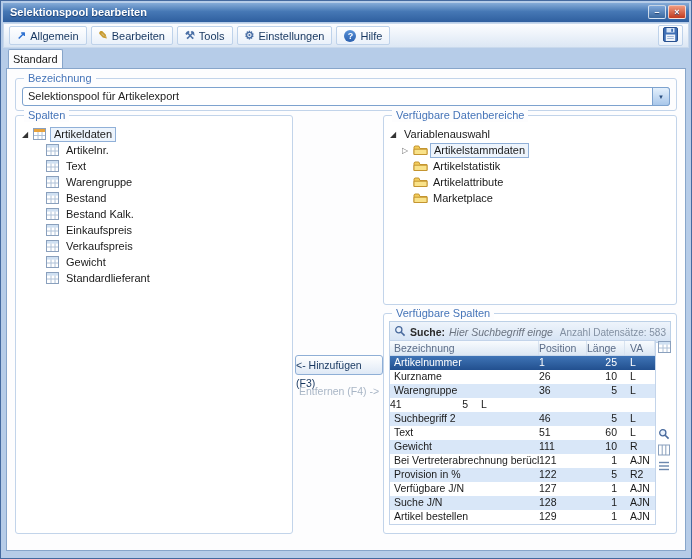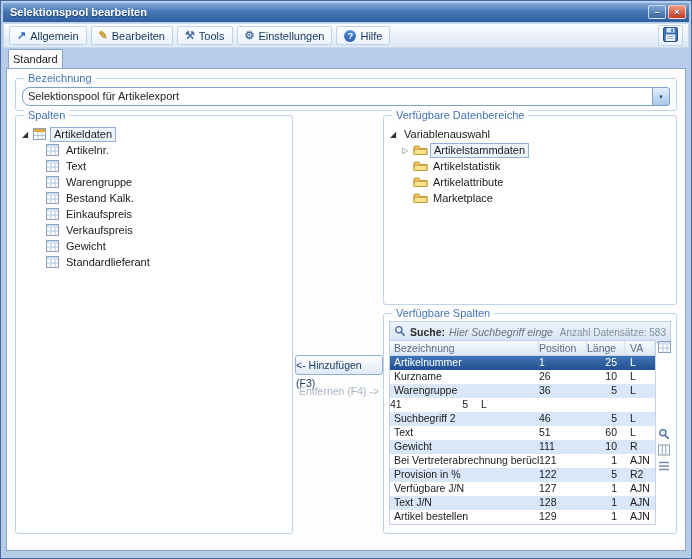--- a/index.html
+++ b/index.html
@@ -25,21 +25,21 @@
     color:#fff;font-size:9px;font-weight:bold;text-align:center;line-height:12px}
   .tb-save{margin-left:auto;display:flex;align-items:center;justify-content:center;width:25px;height:21px;
     border:1px solid #bed2ea;border-radius:2px;background:linear-gradient(#ffffff,#eaf1fa)}
   .tabstrip{position:absolute;top:48px;left:2px;right:2px;height:19px}
   .tab{position:absolute;left:5px;bottom:0;height:19px;padding:0 4px;background:#fdfdfe;
     border:1px solid #87a5ca;border-bottom:none;border-radius:2px 2px 0 0;line-height:18px;color:#1a1a1a}
   .panel{position:absolute;top:67px;left:5px;right:5px;bottom:7px;background:#fdfdfe;border:1px solid #87a5ca}
   .group{position:absolute;border:1px solid #c2d4ea;border-radius:3px;background:#fff}
   .group-label{position:absolute;top:-7px;left:8px;background:#fdfdfe;padding:0 4px;color:#4574b8;line-height:13px}
   .g-bezeichnung{left:8px;right:8px;top:9px;height:33px;background:#fdfdfe}
-  .combo{position:absolute;left:6px;right:6px;top:8px;height:19px;border:1px solid #7da2ce;border-radius:8px;
+  .combo{position:absolute;left:6px;right:6px;top:8px;height:19px;border:1px solid #7da2ce;border-radius:3px;
     background:#fff;line-height:17px;padding-left:5px;color:#222}
   .combo-arrow{position:absolute;right:-1px;top:-1px;width:18px;height:19px;border:1px solid #7da2ce;
     border-radius:0 3px 3px 0;background:linear-gradient(#e4f0fc,#a9c7ea);color:#2a4f80;
     font-size:6px;line-height:18px;text-align:center}
   .g-spalten{left:8px;top:46px;width:278px;bottom:16px}
   .g-daten{left:376px;right:8px;top:46px;height:190px}
   .g-vspalten{left:376px;right:8px;top:244px;bottom:16px}
   .tree{position:absolute;left:6px;right:4px;top:10px;bottom:4px;overflow:hidden}
   .tree-row{display:flex;align-items:center;height:16px;white-space:nowrap}
   .tree-row.child{padding-left:24px}
@@ -193,20 +193,32 @@
             <div class="tree-row child">
               <span class="tree-ico">
                 <svg width="13" height="12" viewBox="0 0 13 12">
                   <rect x="0.5" y="0.5" width="12" height="11" fill="#fff" stroke="#8aa0bd"></rect>
                   <rect x="1" y="1" width="11" height="2.6" fill="#cfe0f2"></rect>
                   <line x1="5" y1="3.5" x2="5" y2="11" stroke="#b0c2d8"></line>
                   <line x1="9" y1="3.5" x2="9" y2="11" stroke="#b0c2d8"></line>
                   <line x1="1" y1="7" x2="12" y2="7" stroke="#b0c2d8"></line>
                 </svg>
               </span>
+              <span class="tree-label">Bestand</span>
+            </div>
+            <div class="tree-row child">
+              <span class="tree-ico">
+                <svg width="13" height="12" viewBox="0 0 13 12">
+                  <rect x="0.5" y="0.5" width="12" height="11" fill="#fff" stroke="#8aa0bd"></rect>
+                  <rect x="1" y="1" width="11" height="2.6" fill="#cfe0f2"></rect>
+                  <line x1="5" y1="3.5" x2="5" y2="11" stroke="#b0c2d8"></line>
+                  <line x1="9" y1="3.5" x2="9" y2="11" stroke="#b0c2d8"></line>
+                  <line x1="1" y1="7" x2="12" y2="7" stroke="#b0c2d8"></line>
+                </svg>
+              </span>
               <span class="tree-label">Bestand Kalk.</span>
             </div>
             <div class="tree-row child">
               <span class="tree-ico">
                 <svg width="13" height="12" viewBox="0 0 13 12">
                   <rect x="0.5" y="0.5" width="12" height="11" fill="#fff" stroke="#8aa0bd"></rect>
                   <rect x="1" y="1" width="11" height="2.6" fill="#cfe0f2"></rect>
                   <line x1="5" y1="3.5" x2="5" y2="11" stroke="#b0c2d8"></line>
                   <line x1="9" y1="3.5" x2="9" y2="11" stroke="#b0c2d8"></line>
                   <line x1="1" y1="7" x2="12" y2="7" stroke="#b0c2d8"></line>
@@ -383,21 +395,21 @@
               <span class="c-len">5</span>
               <span class="c-va">R2</span>
             </div>
             <div class="vt-row">
               <span class="c-name">Verfügbare J/N</span>
               <span class="c-pos">127</span>
               <span class="c-len">1</span>
               <span class="c-va">AJN</span>
             </div>
             <div class="vt-row alt">
-              <span class="c-name">Text J/N</span>
+              <span class="c-name">Suche J/N</span>
               <span class="c-pos">128</span>
               <span class="c-len">1</span>
               <span class="c-va">AJN</span>
             </div>
             <div class="vt-row">
               <span class="c-name">Artikel bestellen</span>
               <span class="c-pos">129</span>
               <span class="c-len">1</span>
               <span class="c-va">AJN</span>
             </div>

